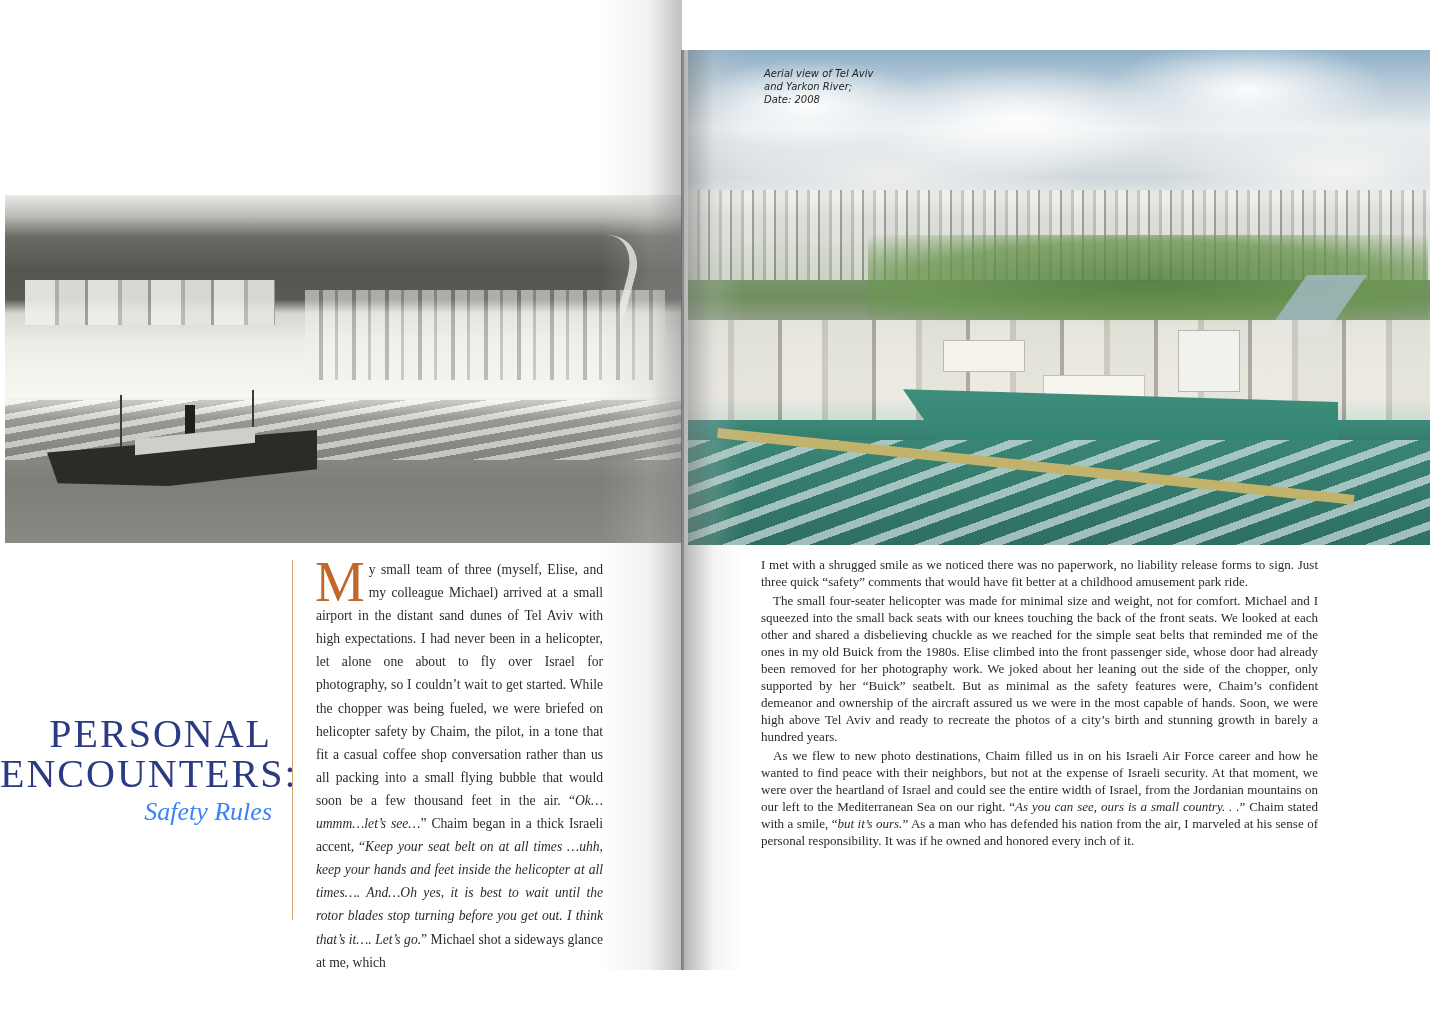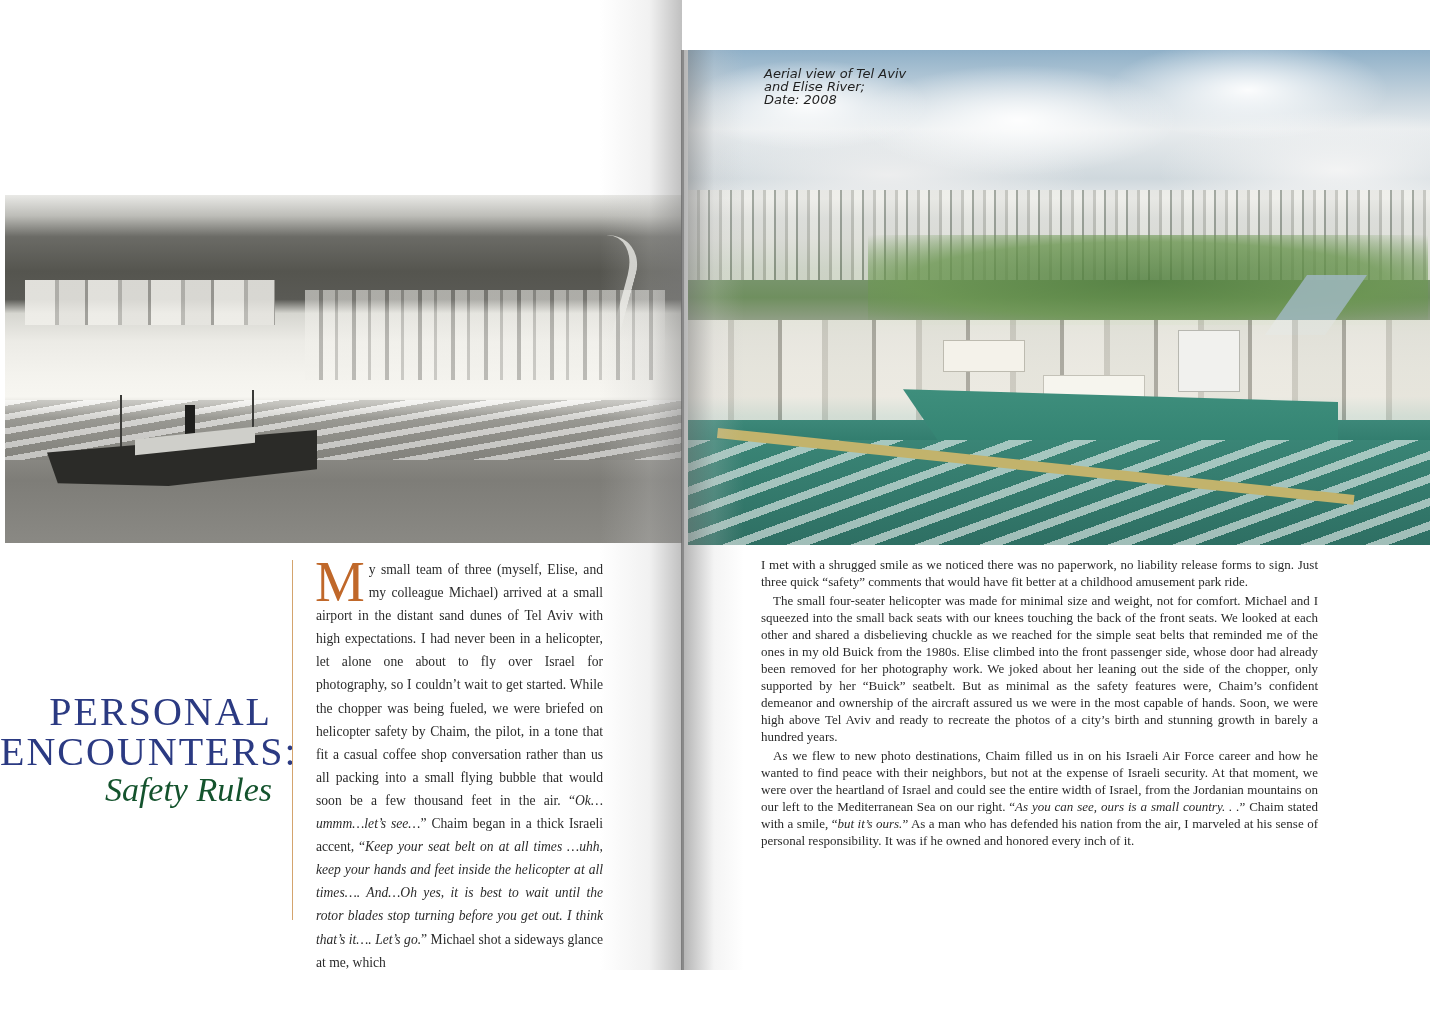--- a/index.html
+++ b/index.html
@@ -68,30 +68,30 @@
     background:linear-gradient(to bottom, #3f8f7d, #2f7f6e); clip-path:polygon(0 5%, 100% 20%, 100% 100%, 10% 80%); }
   .photo-new .breakwater { position:absolute; left:30px; top:378px; width:640px; height:10px;
     background:#c2b36c; transform:rotate(6deg); transform-origin:0 0; }
   .photo-new .waves { position:absolute; left:0; top:390px; width:742px; height:105px;
     background:
       repeating-linear-gradient(160deg, rgba(255,255,255,.55) 0 8px, rgba(47,123,108,.0) 8px 22px),
       linear-gradient(to bottom, #3a8576, #2e6f63); }
 
   
   .caption { position:absolute; font-family:"DejaVu Sans", "Liberation Sans", sans-serif; font-style:italic;
-    font-size:13px; line-height:13px; color:#333; }
+    font-size:10px; line-height:13px; color:#333; }
   .caption-right { left:764px; top:67px; text-align:left; width:150px; color:#1f1f1f; }
   .caption span { display:block; }
 
   
-  .title-block { position:absolute; left:0; top:692px; width:272px; text-align:right; }
+  .title-block { position:absolute; left:0; top:714px; width:272px; text-align:right; }
   .title-line { font-family:"Liberation Serif", "DejaVu Serif", serif; color:#2b3a82; font-size:40px;
     letter-spacing:2px; line-height:40px; display:block; }
-  .subtitle { font-family:"Liberation Serif", "DejaVu Serif", serif; font-style:italic; color:#14532d;
-    font-size:34px; line-height:32px; display:block; margin-top:2px; }
+  .subtitle { font-family:"Liberation Serif", "DejaVu Serif", serif; font-style:italic; color:#3b82f6;
+    font-size:26px; line-height:32px; display:block; margin-top:2px; }
 
   
   .rule-left { position:absolute; left:292px; top:560px; width:1px; height:360px; background:#d4a46e; }
   .col-left { position:absolute; left:316px; top:558px; width:287px; font-size:13.6px; line-height:23.1px;
     text-align:justify; color:#2a2a2a; }
   .col-left p { margin:0; }
   .dropcap { float:left; font-size:56px; line-height:44px; color:#c0682a; margin:2px 4px 0 -1px;
     font-family:"Liberation Serif", "DejaVu Serif", serif; }
   .col-left em, .col-right em { font-style:italic; }
 
@@ -148,21 +148,21 @@
     <div class="hangar1"></div>
     <div class="hangar2"></div>
     <div class="tower"></div>
     <div class="basin"></div>
     <div class="waves"></div>
     <div class="breakwater"></div>
   </div>
 
   <div class="caption caption-right">
     <span>Aerial view of Tel Aviv</span>
-    <span>and Elise River;</span>
+    <span>and Yarkon River;</span>
     <span>Date: 2008</span>
   </div>
 
   <div class="col-right">
     <p>
       <span>I met with a shrugged smile as we noticed there was no paperwork, no liability release forms to sign. Just three quick “safety” comments that would have fit better at a childhood amusement park ride.</span>
     </p>
     <p class="indent">
       <span>The small four-seater helicopter was made for minimal size and weight, not for comfort. Michael and I squeezed into the small back seats with our knees touching the back of the front seats. We looked at each other and shared a disbelieving chuckle as we reached for the simple seat belts that reminded me of the ones in my old Buick from the 1980s. Elise climbed into the front passenger side, whose door had already been removed for her photography work. We joked about her leaning out the side of the chopper, only supported by her “Buick” seatbelt. But as minimal as the safety features were, Chaim’s confident demeanor and ownership of the aircraft assured us we were in the most capable of hands. Soon, we were high above Tel Aviv and ready to recreate the photos of a city’s birth and stunning growth in barely a hundred years.</span>
     </p>

